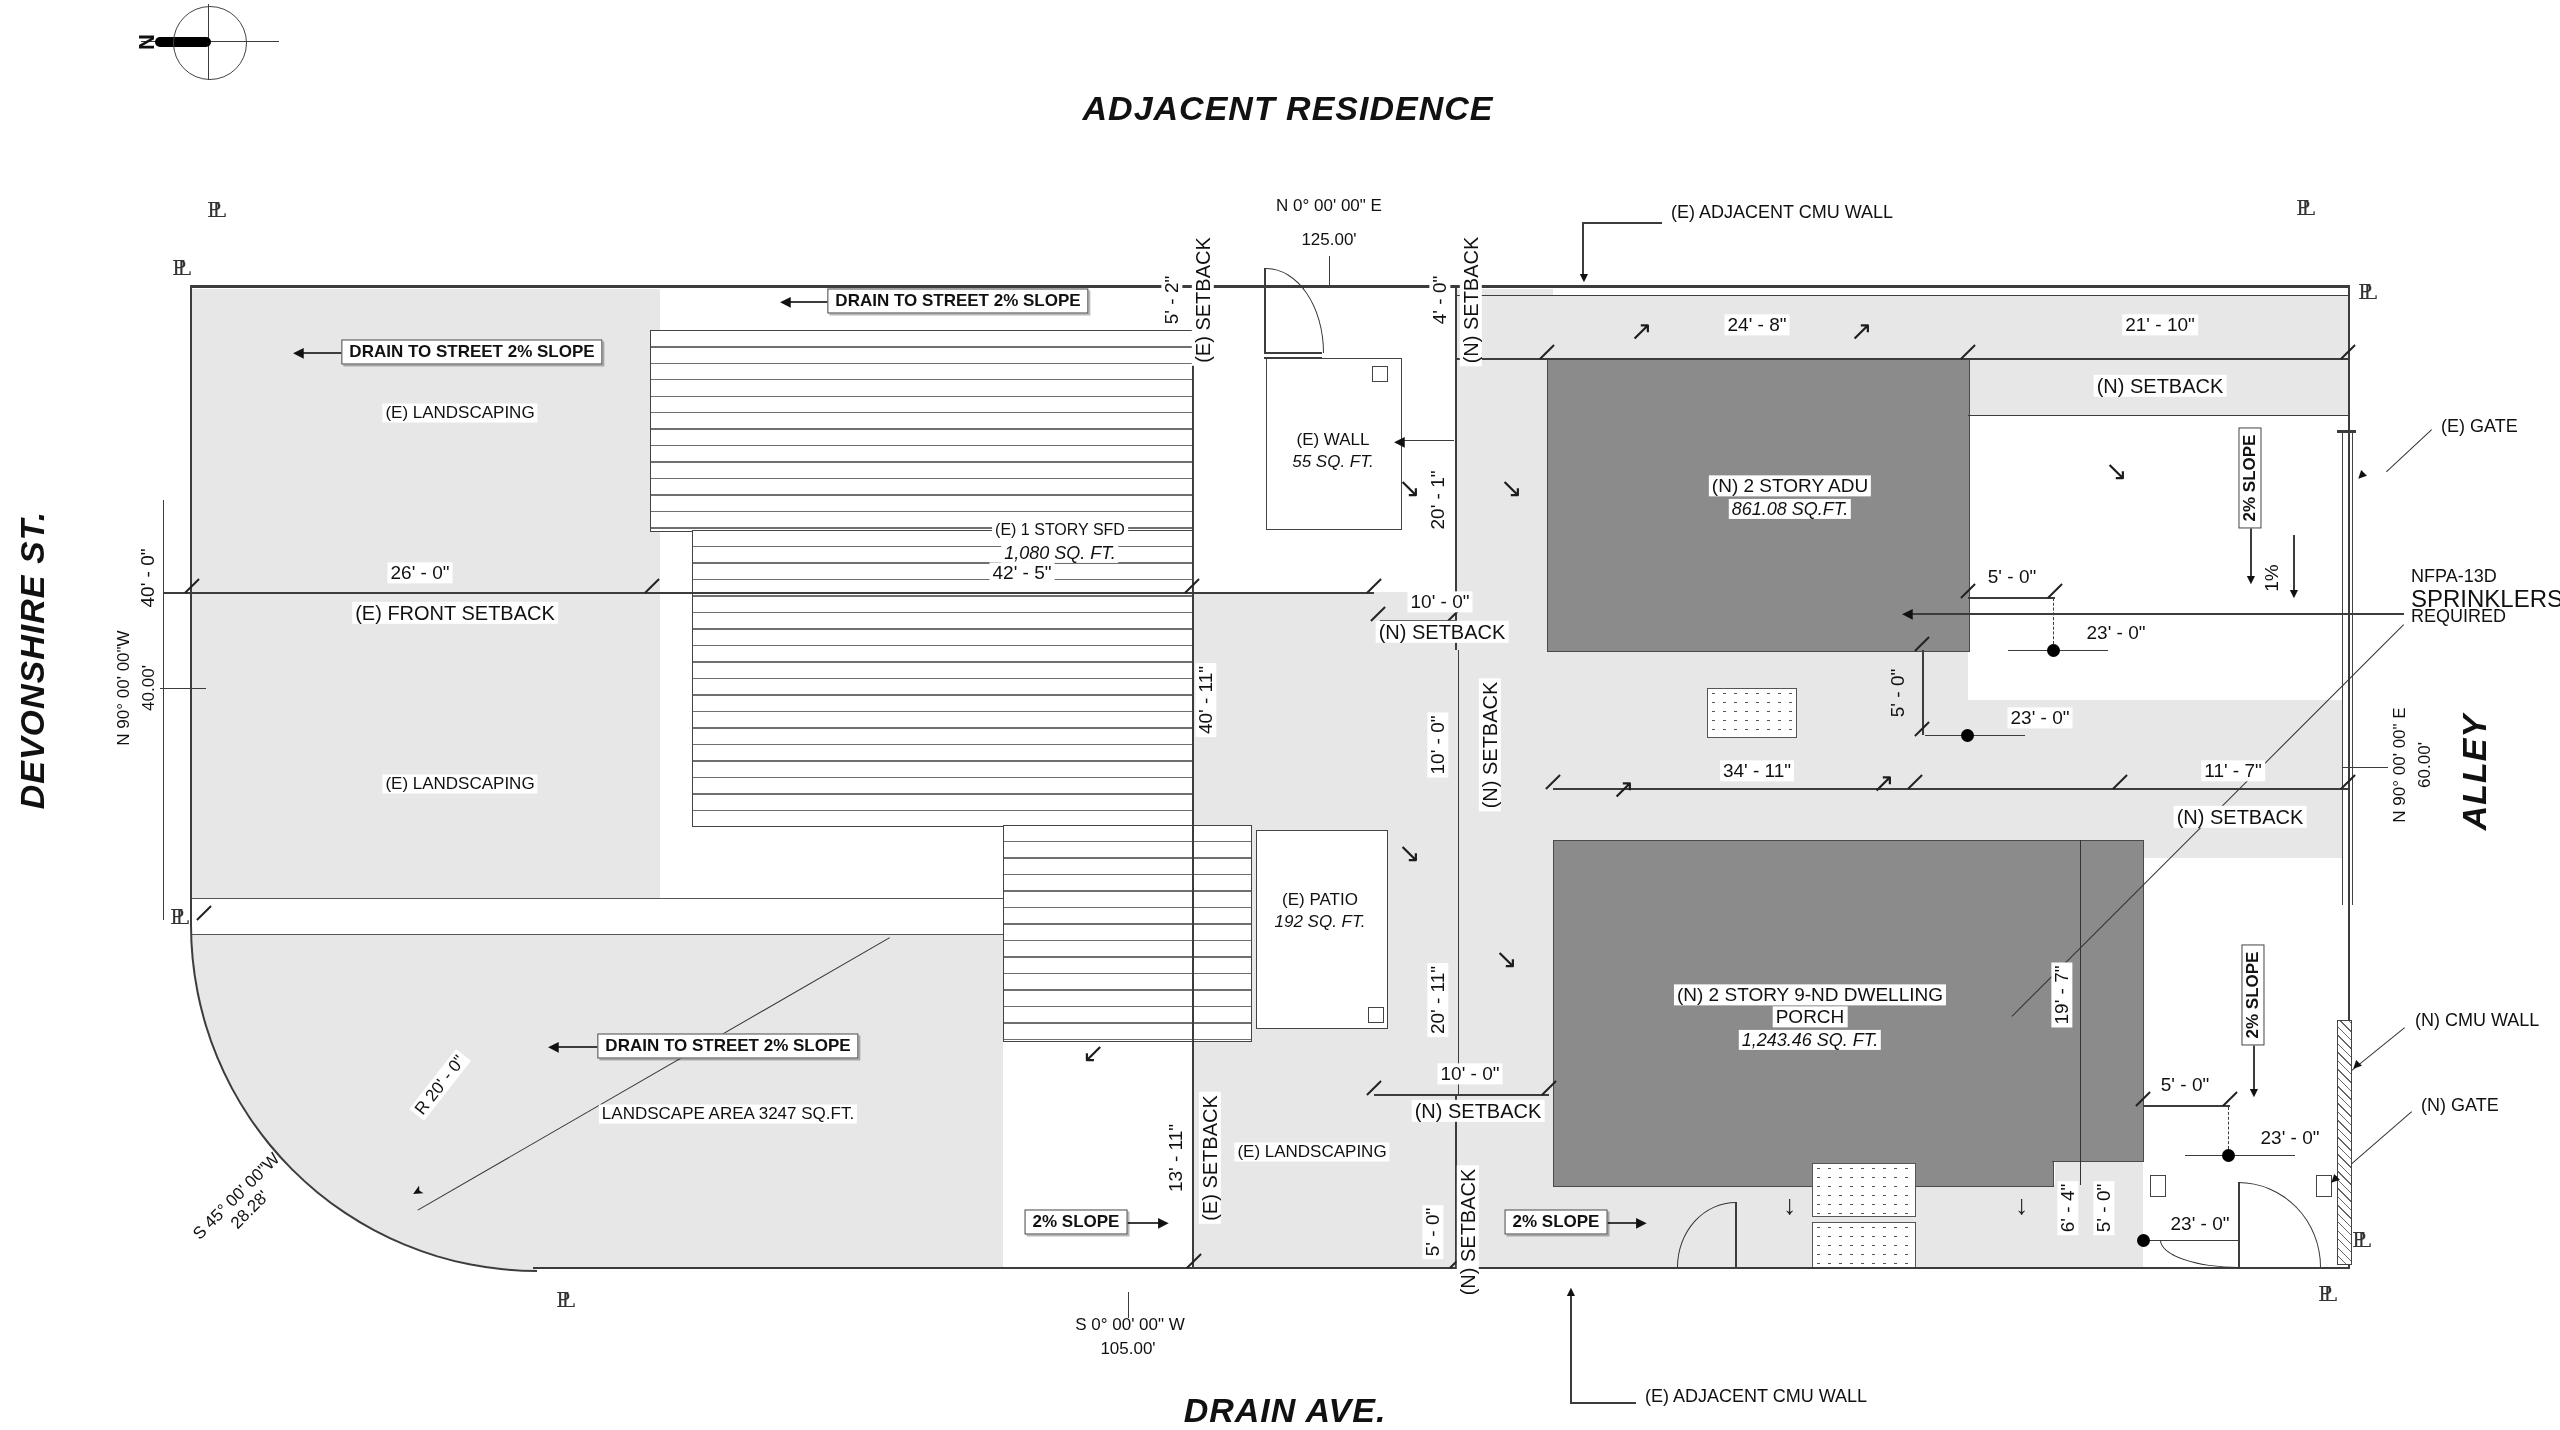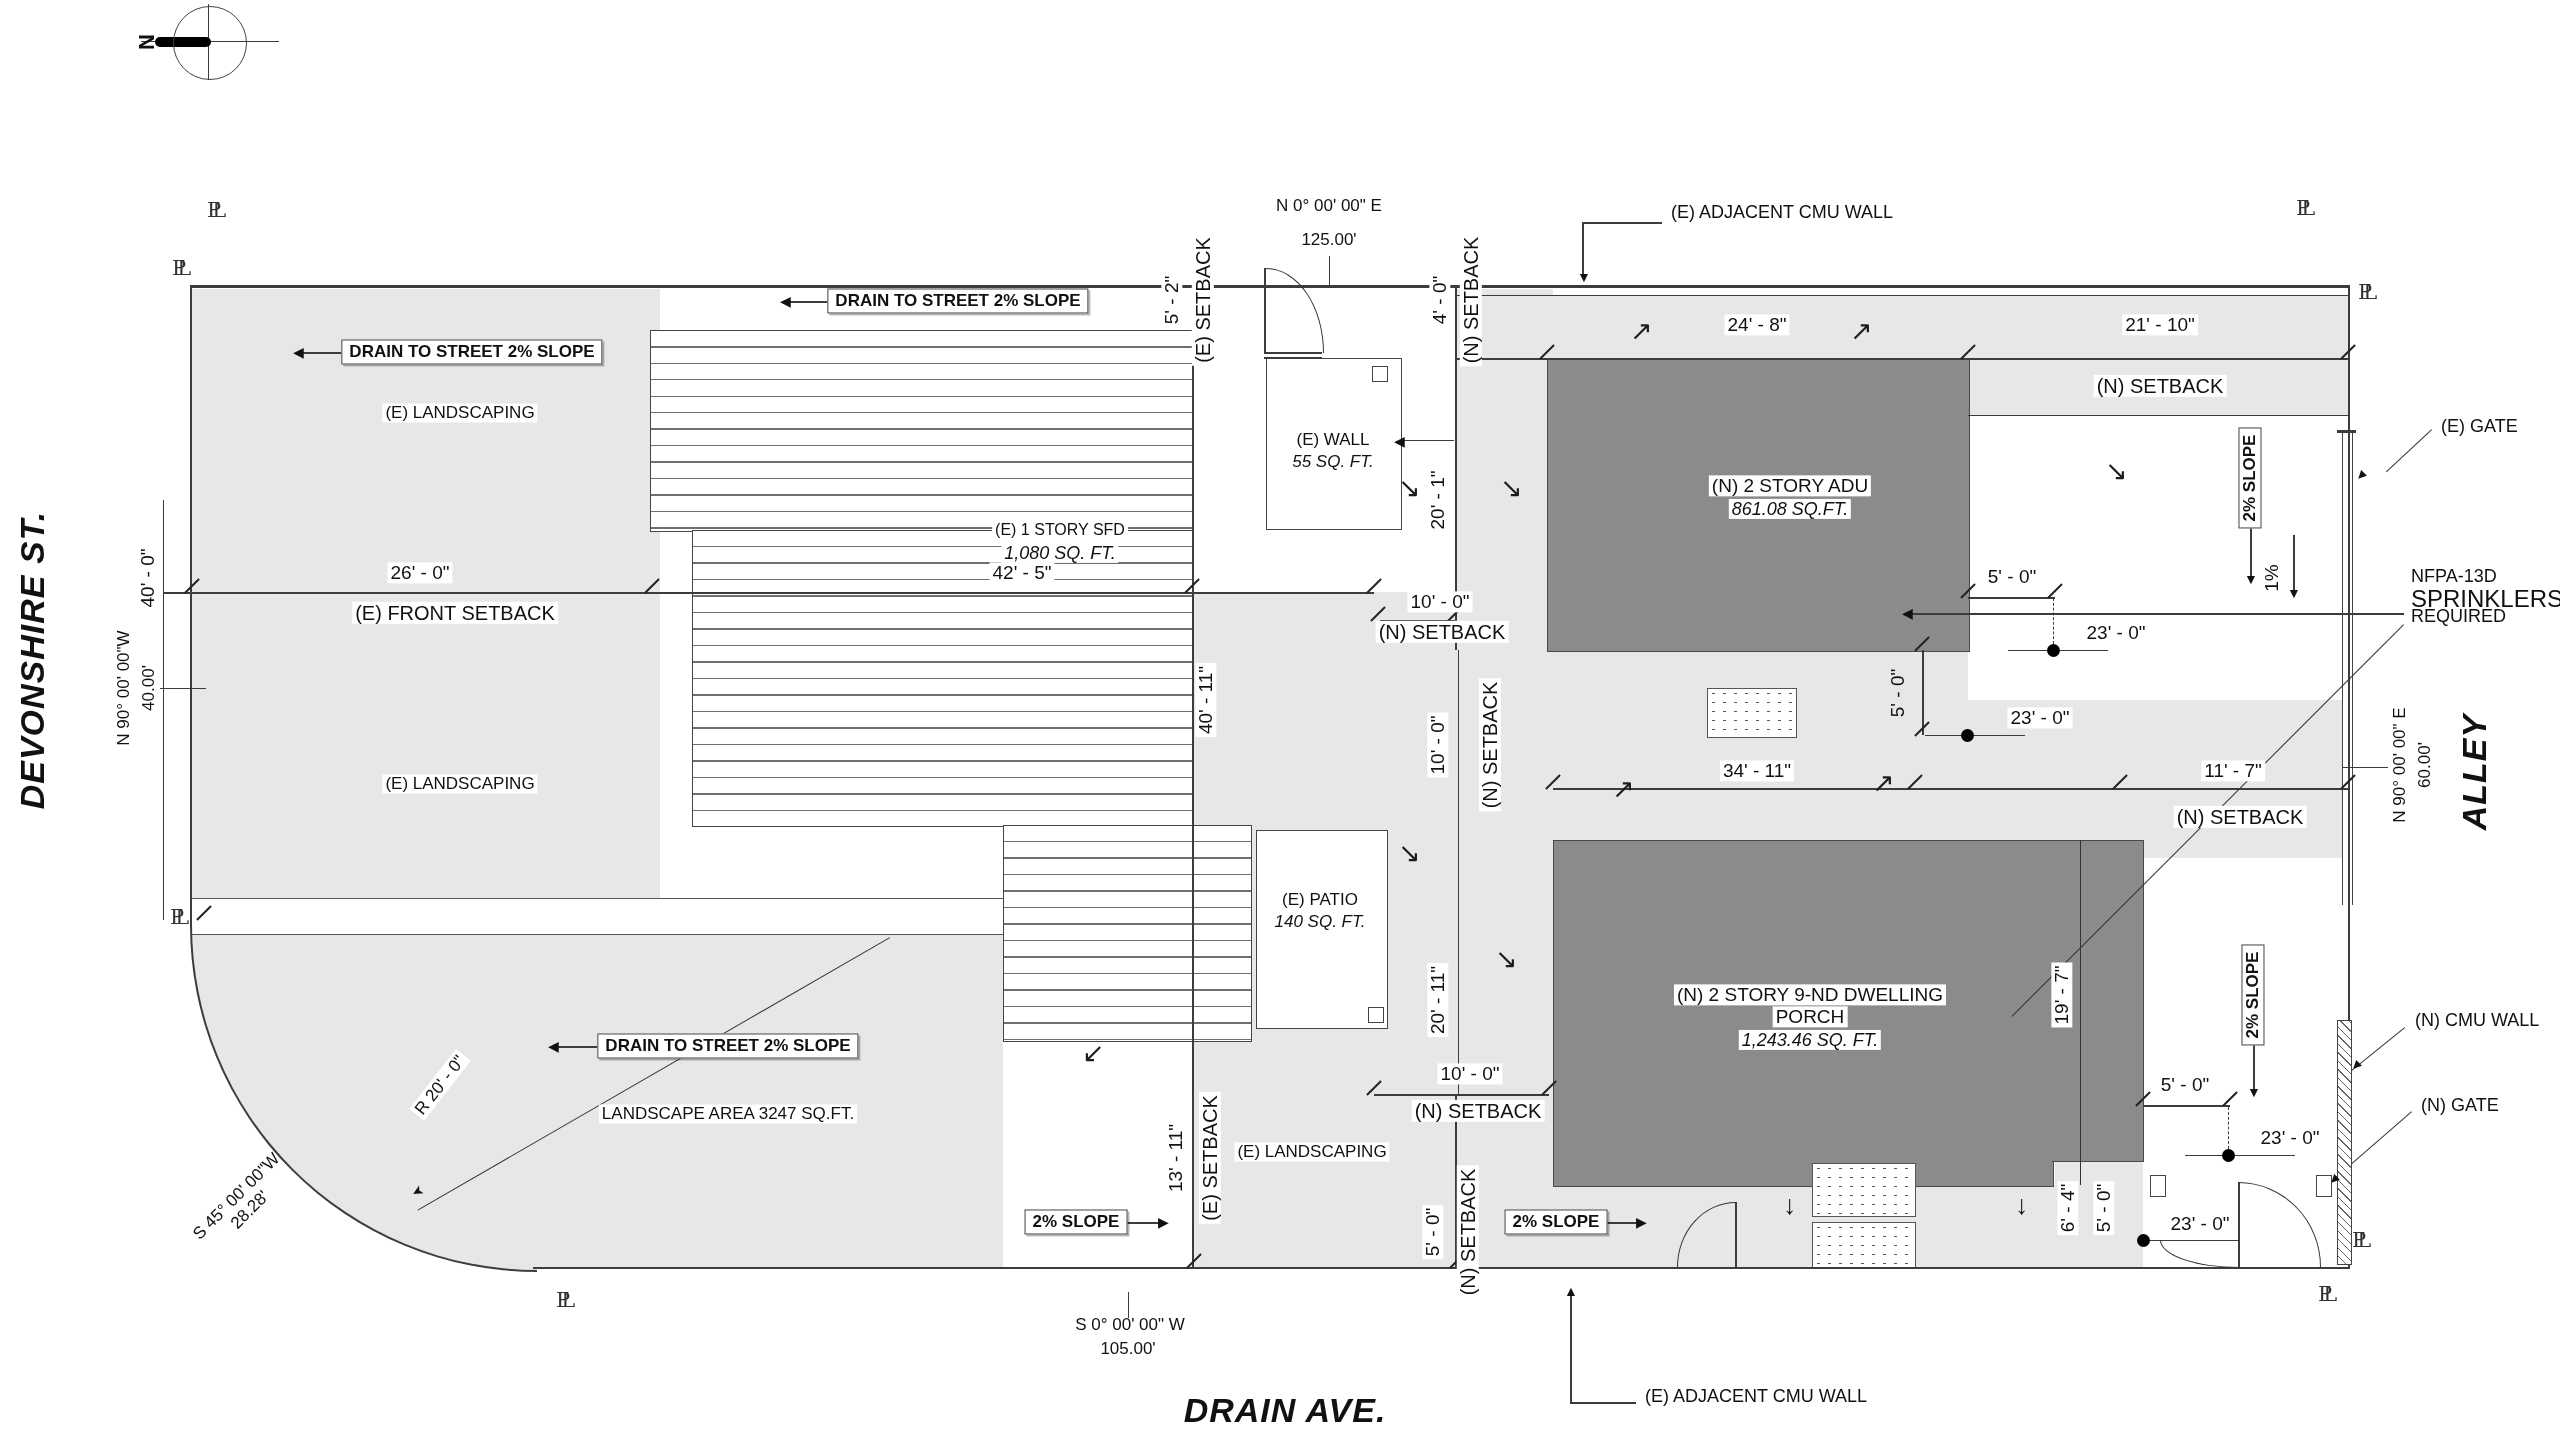--- a/index.html
+++ b/index.html
@@ -94,21 +94,21 @@
   <div class="white" style="left:1266px;top:358px;width:134px;height:170px"></div>
   <div class="white" style="left:1372px;top:366px;width:14px;height:14px;border:1px solid #444"></div>
   <div class="lbl nobg" style="left:1333px;top:440px">(E) WALL</div>
   <div class="lbl nobg it" style="left:1333px;top:462px">55 SQ. FT.</div>
   <div class="hline" style="left:1402px;top:440px;width:52px;height:1px"></div>
   <div class="ah" style="left:1394px;top:434px">◀</div>
 
   <div class="white" style="left:1256px;top:830px;width:130px;height:197px"></div>
   <div class="white" style="left:1368px;top:1007px;width:14px;height:14px;border:1px solid #444"></div>
   <div class="lbl nobg" style="left:1320px;top:900px">(E) PATIO</div>
-  <div class="lbl nobg it" style="left:1320px;top:922px">140 SQ. FT.</div>
+  <div class="lbl nobg it" style="left:1320px;top:922px">192 SQ. FT.</div>
 
   <div class="dark" style="left:1547px;top:358px;width:421px;height:292px"></div>
   <div class="lbl" style="left:1790px;top:486px;font-size:19px">(N) 2 STORY ADU</div>
   <div class="lbl it" style="left:1790px;top:509px;font-size:18px">861.08 SQ.FT.</div>
 
   <div class="dark" style="left:1553px;top:840px;width:499px;height:345px"></div>
   <div class="dark" style="left:2052px;top:840px;width:91px;height:320px;border-left:none"></div>
   <div class="lbl" style="left:1810px;top:995px;font-size:19px">(N) 2 STORY 9-ND DWELLING</div>
   <div class="lbl" style="left:1810px;top:1017px;font-size:19px">PORCH</div>
   <div class="lbl it" style="left:1810px;top:1040px;font-size:18px">1,243.46 SQ. FT.</div>
@@ -134,20 +134,21 @@
   <div style="position:absolute;left:2337px;top:1020px;width:13px;height:243px;border:1px solid #444;z-index:21;
               background:repeating-linear-gradient(45deg,#fff 0 5px,#666 5px 6px)"></div>
   <div>
     <div class="white" style="left:2150px;top:1175px;width:14px;height:20px;border:1px solid #444"></div>
     <div class="white" style="left:2316px;top:1175px;width:14px;height:20px;border:1px solid #444"></div>
     <div class="vline" style="left:2238px;top:1182px;width:1.5px;height:86px"></div>
     <div class="arcTR" style="left:2238px;top:1182px;width:82px;height:84px"></div>
     <div class="arcBL" style="left:2160px;top:1240px;width:78px;height:27px"></div>
   </div>
 
+  <div class="lbl big" style="left:1288px;top:108px">ADJACENT RESIDENCE</div>
   <div class="lbl big" style="left:1285px;top:1410px">DRAIN AVE.</div>
   <div class="lbl big v" style="left:32px;top:660px">DEVONSHIRE ST.</div>
   <div class="lbl big v" style="left:2474px;top:772px">ALLEY</div>
 
   <div class="lbl nobg" style="left:1329px;top:206px">N  0° 00' 00"  E</div>
   <div class="lbl nobg" style="left:1329px;top:240px">125.00'</div>
   <div class="vline" style="left:1329px;top:256px;width:1px;height:30px"></div>
 
   <div class="lbl nobg" style="left:1130px;top:1325px">S  0° 00' 00"  W</div>
   <div class="lbl nobg" style="left:1128px;top:1349px">105.00'</div>

